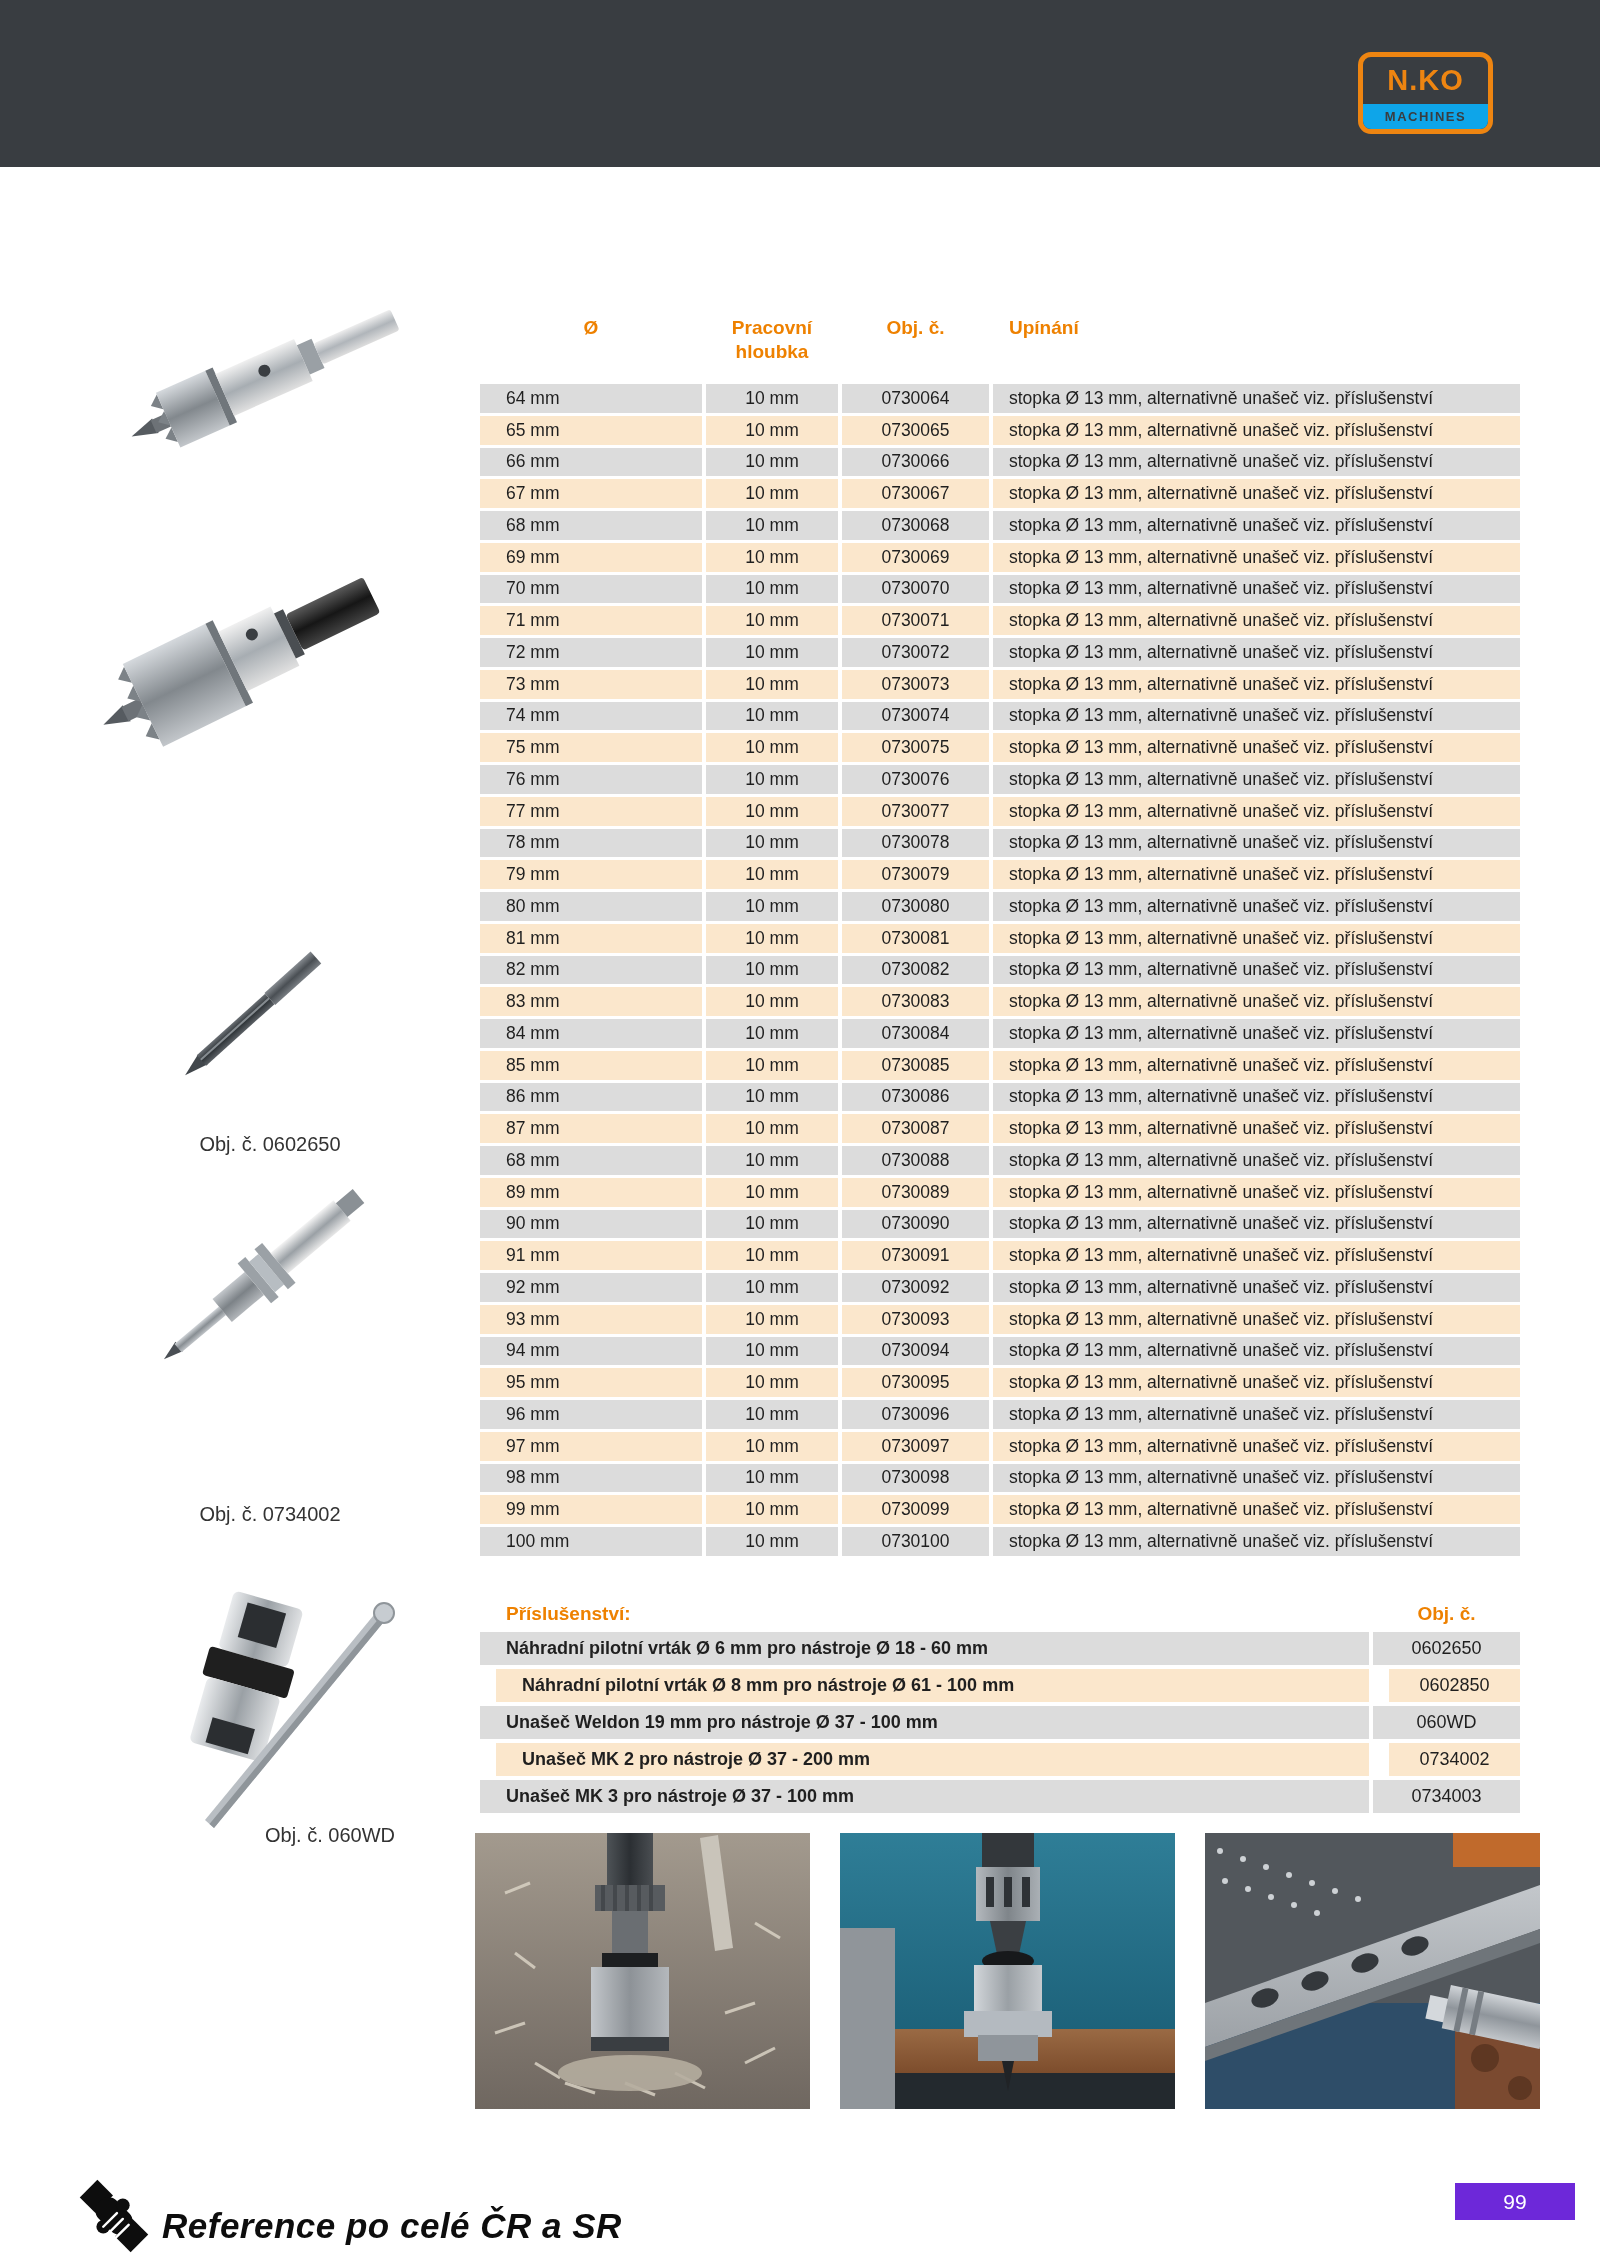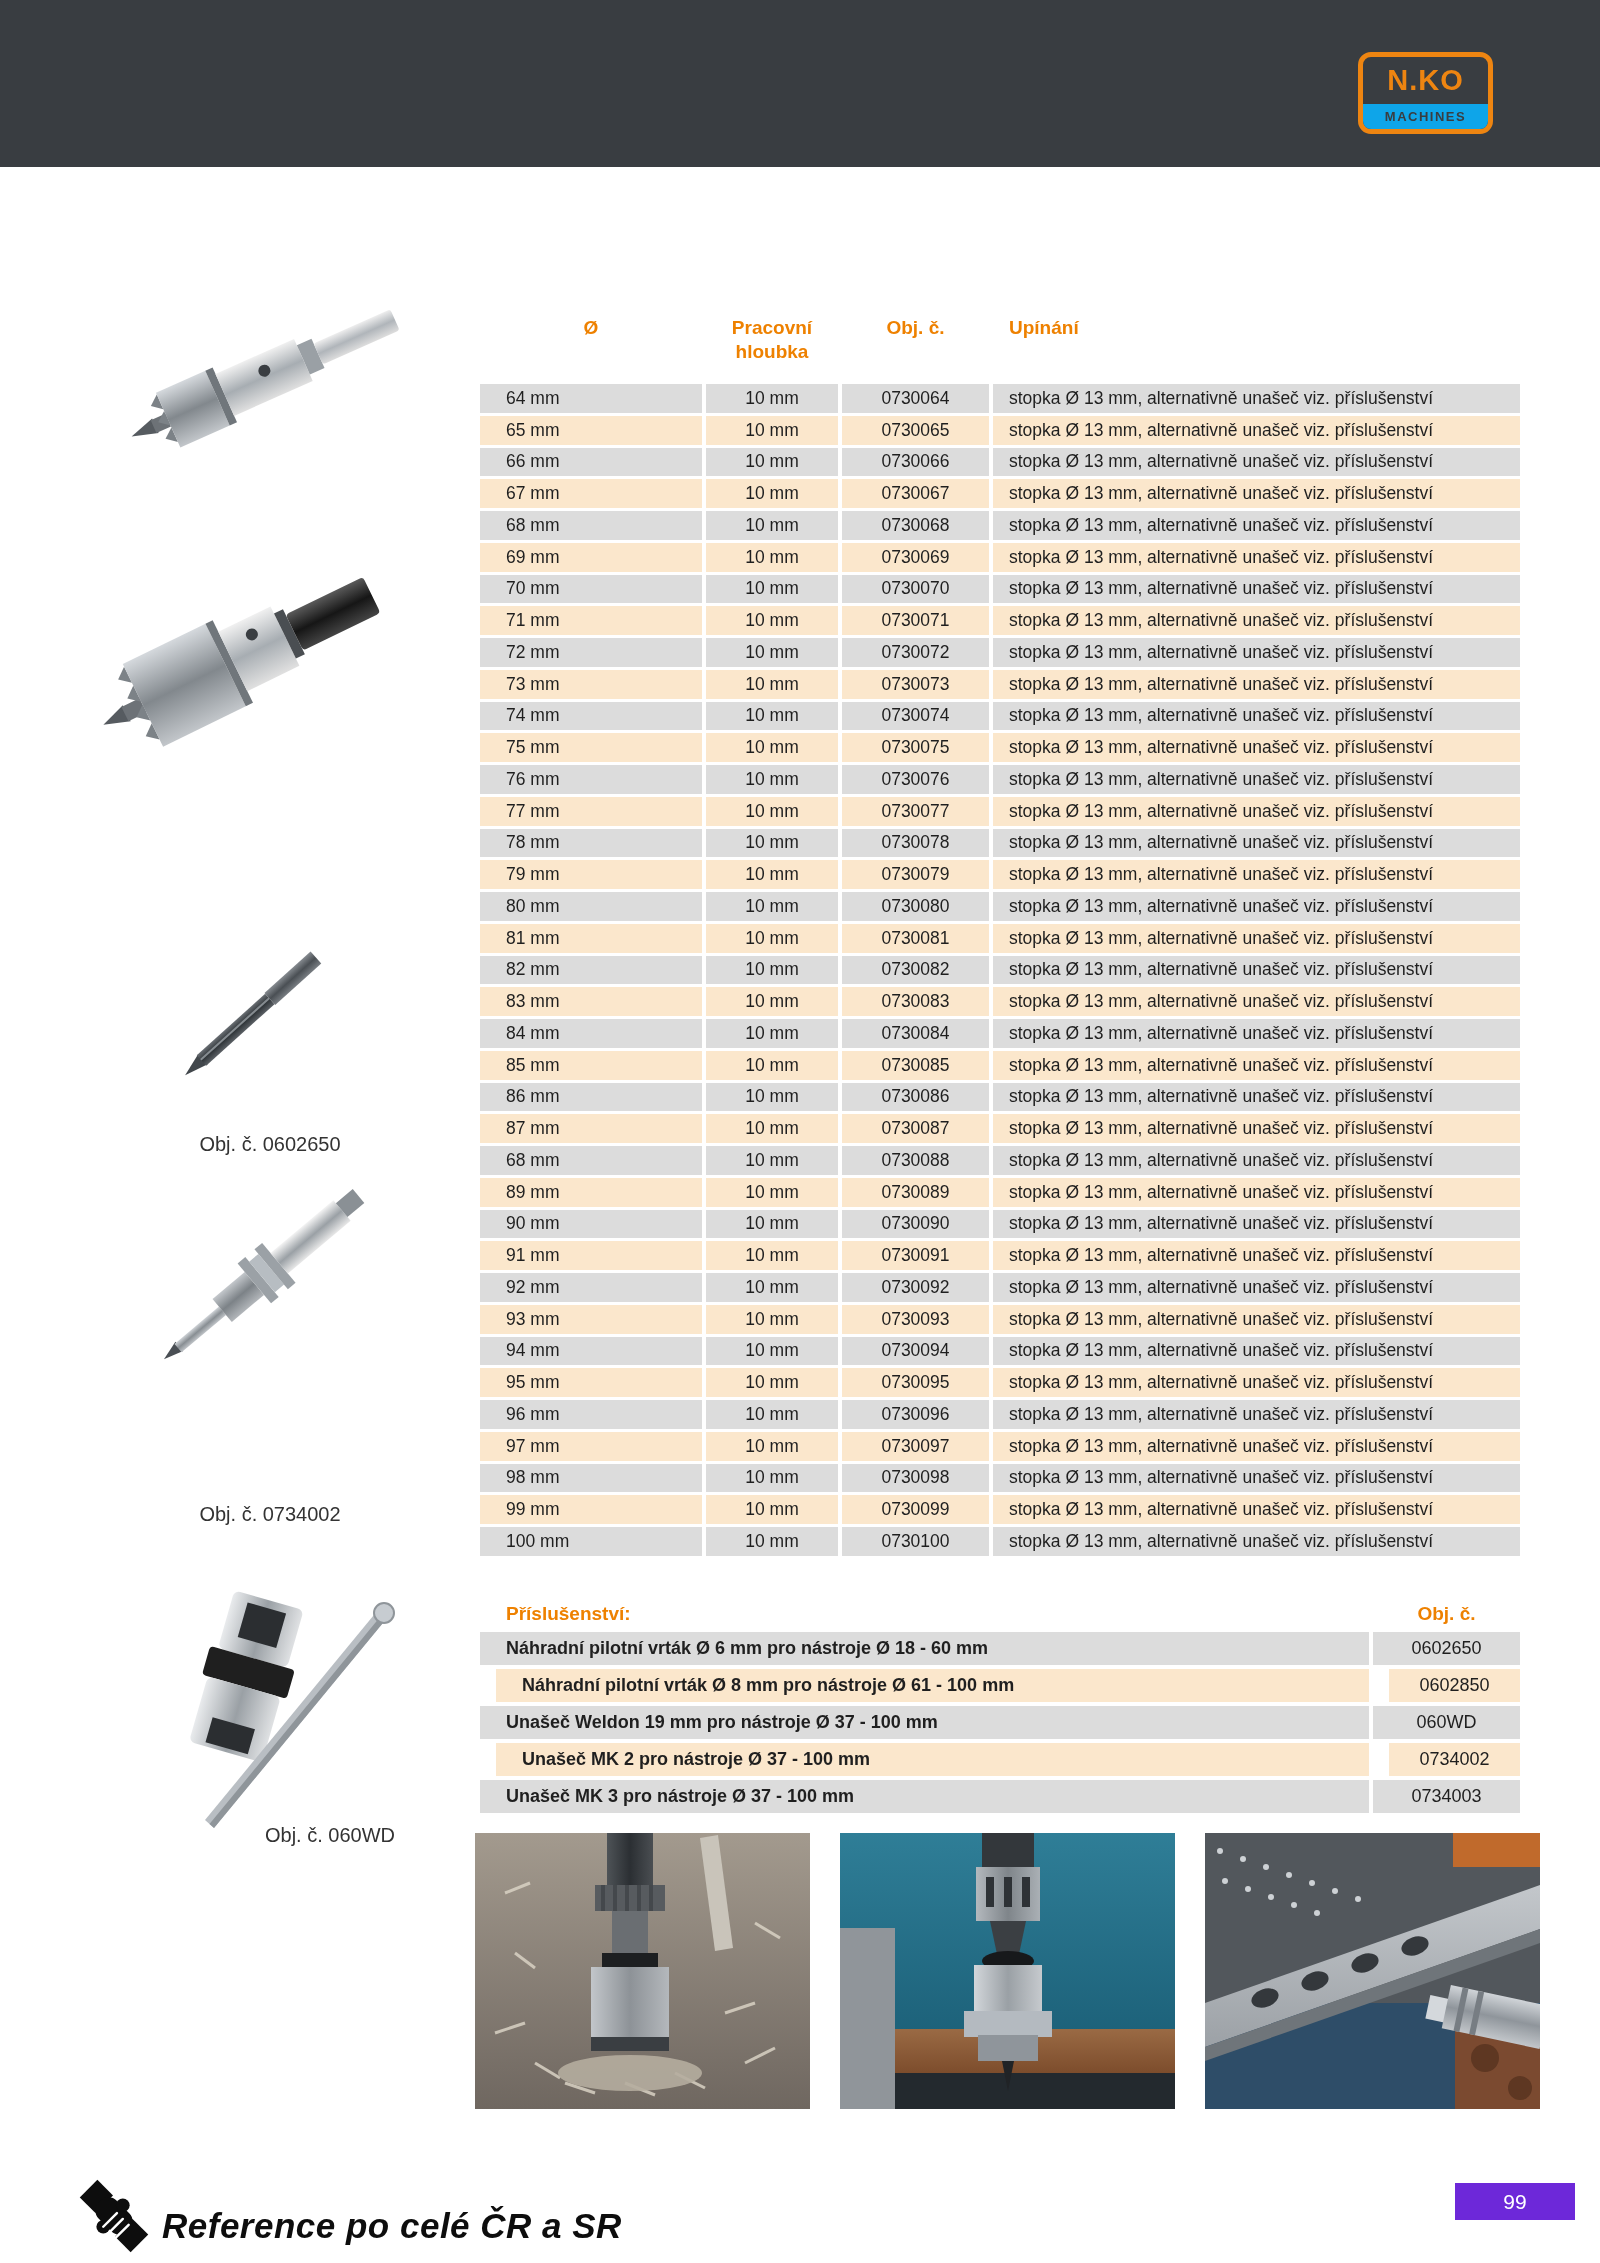--- a/index.html
+++ b/index.html
@@ -452,21 +452,21 @@
     </div>
       <div class="arow agrid cream">
       <div class="c c1">Náhradní pilotní vrták Ø 8 mm pro nástroje Ø 61 - 100 mm</div>
       <div class="c c2">0602850</div>
     </div>
       <div class="arow agrid gray">
       <div class="c c1">Unašeč Weldon 19 mm pro nástroje Ø 37 - 100 mm</div>
       <div class="c c2">060WD</div>
     </div>
       <div class="arow agrid cream">
-      <div class="c c1">Unašeč MK 2 pro nástroje Ø 37 - 100 mm</div>
+      <div class="c c1">Unašeč MK 2 pro nástroje Ø 37 - 200 mm</div>
       <div class="c c2">0734002</div>
     </div>
       <div class="arow agrid gray">
       <div class="c c1">Unašeč MK 3 pro nástroje Ø 37 - 100 mm</div>
       <div class="c c2">0734003</div>
     </div>
     </div>
 
   <svg class="abs photo" style="left:475px;top:1833px" width="335" height="276" viewBox="0 0 335 276">
     <defs>

